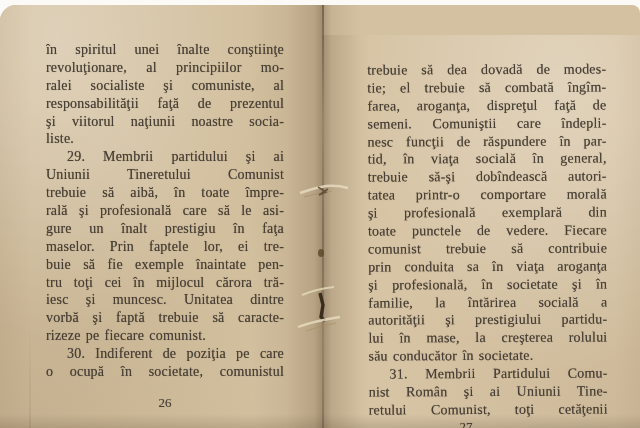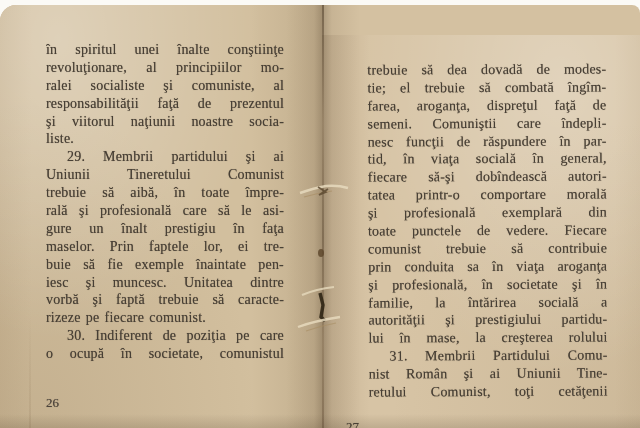--- a/index.html
+++ b/index.html
@@ -62,21 +62,21 @@
     text-align: justify;
     text-align-last: justify;
   }
   .line.flush { text-align-last: left; }
   .line.indent { text-indent: 21px; }
   .pagenum {
     position: absolute;
     font-size: 13px;
     color: #4a423a;
     text-shadow: 0 0 0.7px rgba(72,62,48,0.6);
-    text-align: left;
+    text-align: center;
   }
   .pagenum-left  { left: 46px; width: 238px; top: 390px; }
   .pagenum-right { left: 24px; width: 240px; top: 384px; }
   .gutter-shadow {
     position: absolute;
     top: 0; bottom: 0; left: 286px; width: 74px;
     background: linear-gradient(to right,
       rgba(104,82,56,0) 0%,
       rgba(104,82,56,0.13) 38%,
       rgba(70,52,32,0.28) 50%,
@@ -127,48 +127,50 @@
           <div class="line">responsabilităţii faţă de prezentul</div>
           <div class="line">şi viitorul naţiunii noastre socia-</div>
           <div class="line flush">liste.</div>
           <div class="line indent">29. Membrii partidului şi ai</div>
           <div class="line">Uniunii Tineretului Comunist</div>
           <div class="line">trebuie să aibă, în toate împre-</div>
           <div class="line">rală şi profesională care să le asi-</div>
           <div class="line">gure un înalt prestigiu în faţa</div>
           <div class="line">maselor. Prin faptele lor, ei tre-</div>
           <div class="line">buie să fie exemple înaintate pen-</div>
+          <div class="line">tru toţi cei în mijlocul cărora tră-</div>
           <div class="line">iesc şi muncesc. Unitatea dintre</div>
           <div class="line">vorbă şi faptă trebuie să caracte-</div>
           <div class="line flush">rizeze pe fiecare comunist.</div>
           <div class="line indent">30. Indiferent de poziţia pe care</div>
           <div class="line">o ocupă în societate, comunistul</div>
         </div>
       <div class="pagenum pagenum-left">26</div>
       <div class="fold-line-left"></div>
     </div>
 
     <div class="page page-right">
       <div class="textcol textcol-right">
           <div class="line">trebuie să dea dovadă de modes-</div>
           <div class="line">tie; el trebuie să combată îngîm-</div>
           <div class="line">farea, aroganţa, dispreţul faţă de</div>
           <div class="line">semeni. Comuniştii care îndepli-</div>
           <div class="line">nesc funcţii de răspundere în par-</div>
           <div class="line">tid, în viaţa socială în general,</div>
-          <div class="line">fiecare să-şi dobîndească autori-</div>
+          <div class="line">trebuie să-şi dobîndească autori-</div>
           <div class="line">tatea printr-o comportare morală</div>
           <div class="line">şi profesională exemplară din</div>
           <div class="line">toate punctele de vedere. Fiecare</div>
           <div class="line">comunist trebuie să contribuie</div>
           <div class="line">prin conduita sa în viaţa aroganţa</div>
           <div class="line">şi profesională, în societate şi în</div>
           <div class="line">familie, la întărirea socială a</div>
           <div class="line">autorităţii şi prestigiului partidu-</div>
           <div class="line">lui în mase, la creşterea rolului</div>
+          <div class="line flush">său conducător în societate.</div>
           <div class="line indent">31. Membrii Partidului Comu-</div>
           <div class="line">nist Român şi ai Uniunii Tine-</div>
           <div class="line">retului Comunist, toţi cetăţenii</div>
         </div>
       <div class="pagenum pagenum-right">27</div>
     </div>
 
     <div class="gutter-shadow"></div>
     <div class="gutter-crease"></div>
 

